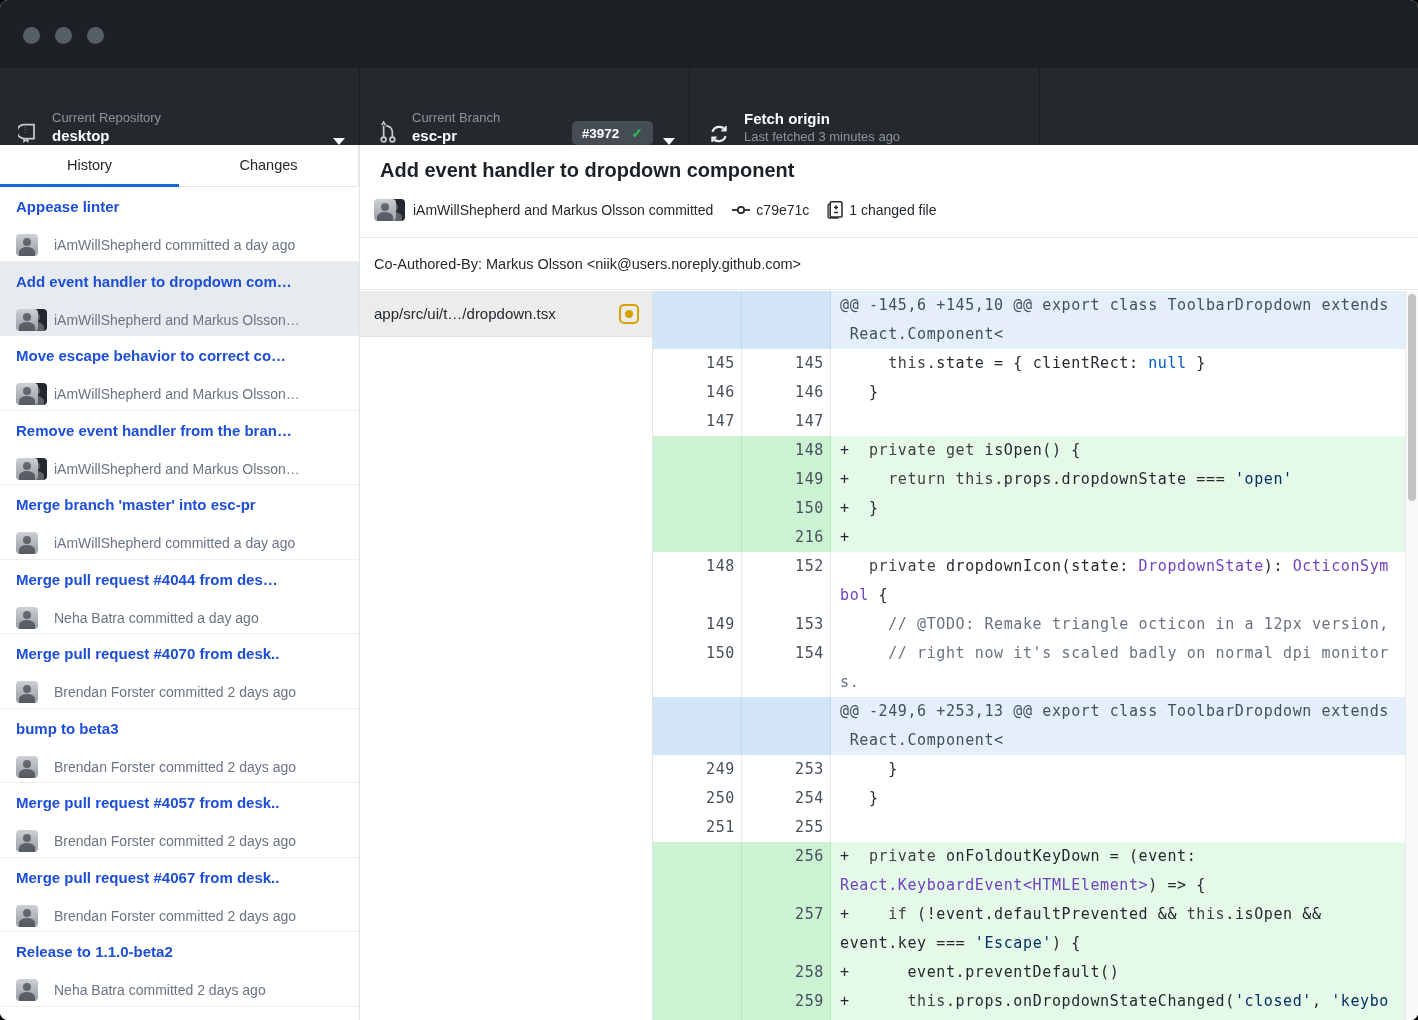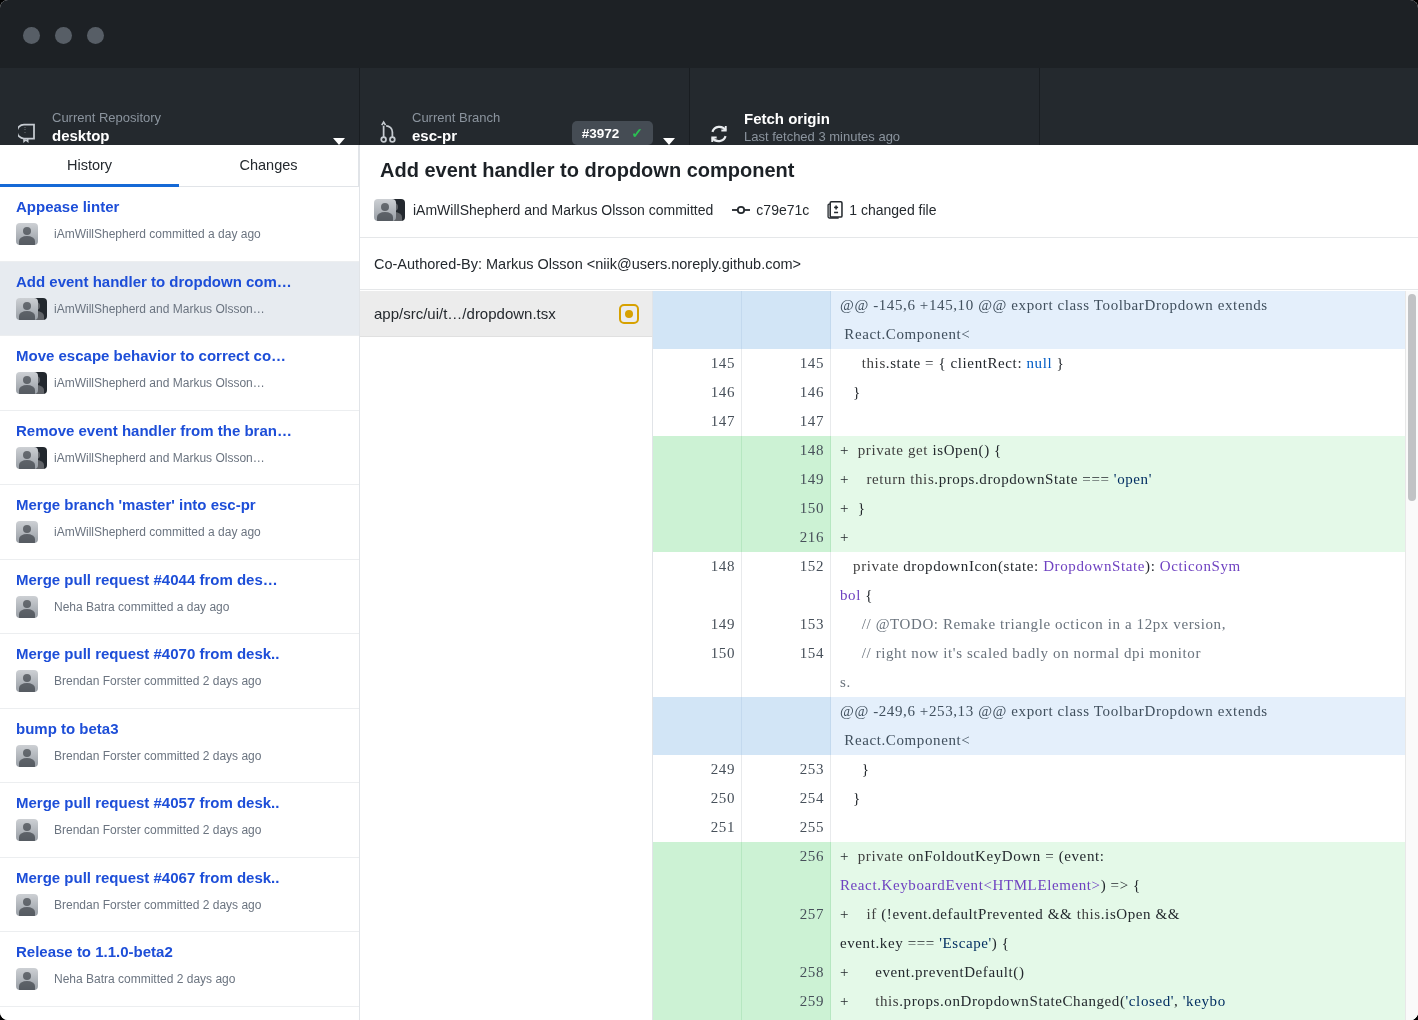--- a/index.html
+++ b/index.html
@@ -27,21 +27,21 @@
 
   
   .tabs{position:absolute;top:145px;left:0;width:360px;height:42px;background:#fff;display:flex;box-sizing:border-box;border-right:1px solid #e1e4e8;}
   .tab{flex:1;box-sizing:border-box;text-align:center;line-height:40px;font-size:14.5px;color:#24292e;border-bottom:1px solid #e1e4e8;cursor:pointer;}
   .tab.first{border-right:1px solid #e1e4e8;}
   .tab.active{border-bottom:3px solid #1569d6;}
   .commits{position:absolute;top:187px;left:0;width:360px;height:833px;overflow:hidden;background:#fff;box-sizing:border-box;border-right:1px solid #e1e4e8;}
   .commit{box-sizing:border-box;height:74.5px;padding:11px 12px 0 16px;border-bottom:1px solid #eceef0;cursor:pointer;}
   .commit.selected{background:#e7ebf0;}
   .commit-title{font-size:15px;font-weight:bold;color:#1d4ed8;white-space:nowrap;overflow:hidden;}
-  .commit-meta{margin-top:8px;display:flex;align-items:center;font-size:12px;color:#6b7480;white-space:nowrap;overflow:hidden;}
+  .commit-meta{margin-top:19px;display:flex;align-items:center;font-size:14px;color:#6b7480;white-space:nowrap;overflow:hidden;}
   .avs{position:relative;flex:none;height:22px;width:30px;margin-right:8px;}
   .avs.single{width:30px;}
   .avs .av{position:absolute;top:0;left:0;z-index:2;}
   .avs .av.dark{left:9px;z-index:1;}
   .av{display:inline-block;width:22px;height:22px;border-radius:4px;background:linear-gradient(#cdd0d4,#989ea5);position:relative;overflow:hidden;}
   .av::before{content:"";position:absolute;left:7px;top:4px;width:8px;height:8px;border-radius:50%;background:rgba(45,50,56,.62);}
   .av::after{content:"";position:absolute;left:3px;top:13px;width:16px;height:10px;border-radius:50% 50% 0 0;background:rgba(45,50,56,.62);}
   .av.dark{background:#23282e;}
   .av.dark::before,.av.dark::after{background:rgba(255,255,255,.28);}
 
@@ -59,21 +59,21 @@
 
   
   .content{position:absolute;top:146px;left:0;right:0;bottom:0;display:flex;}
   .filepanel{flex:none;width:293px;box-sizing:border-box;border-right:1px solid #e1e4e8;background:#fff;}
   .filerow{height:46px;box-sizing:border-box;background:#ececec;border-bottom:1px solid #e0e0e0;display:flex;align-items:center;padding:0 13px 0 14px;cursor:pointer;}
   .filepath{flex:1;font-size:15px;color:#24292e;white-space:nowrap;overflow:hidden;}
   .mod-icon{flex:none;width:16px;height:16px;border:2px solid #d7a100;border-radius:5px;position:relative;}
   .mod-icon::after{content:"";position:absolute;left:4px;top:4px;width:8px;height:8px;border-radius:50%;background:#d7a100;}
 
   .diff{flex:1;position:relative;overflow:hidden;font-family:"DejaVu Sans Mono",monospace;font-size:15px;letter-spacing:0.6px;background:#fff;}
-  .drow{display:flex;min-height:29px;font-family:Liberation Serif, serif;}
+  .drow{display:flex;min-height:29px;}
   .dnum{flex:none;width:89px;box-sizing:border-box;text-align:right;padding-right:6px;line-height:29px;color:#47505a;border-right:1px solid #e8eaec;}
   .dcode{flex:1;min-width:0;padding-left:9px;line-height:29px;white-space:pre-wrap;word-break:break-all;color:#24292e;}
   .drow.add .dnum{background:#ccf2d4;border-right-color:#b6e7c1;}
   .drow.add .dcode{background:#e4f9e8;}
   .drow.hunk .dnum{background:#d2e5f6;border-right-color:#c3d9ee;}
   .drow.hunk .dcode{background:#e4effb;}
   .s-d{color:#24292e}.s-k{color:#404040}.s-s{color:#032f62}.s-c{color:#005cc5}
   .s-t{color:#6f42c1}.s-m{color:#6a737d}.s-h{color:#41505e}
 
   .sbar{position:absolute;top:0;right:0;bottom:0;width:12px;background:#fafafa;border-left:1px solid #e8e8e8;}

